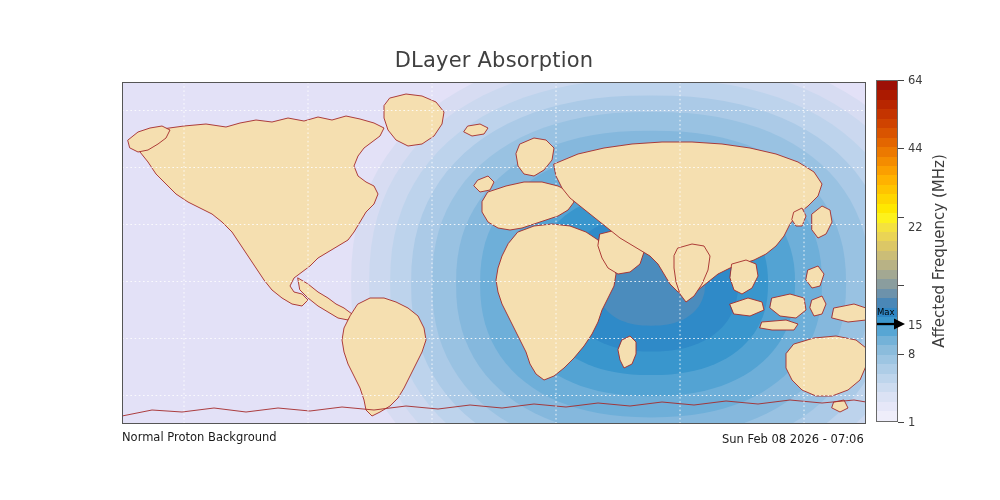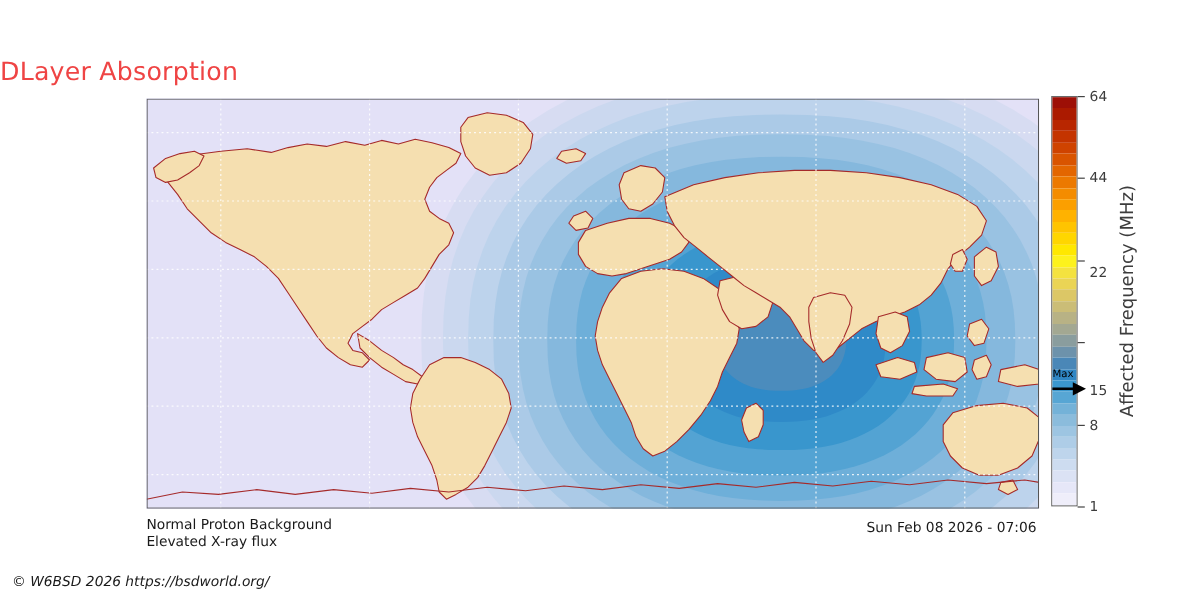--- a/index.html
+++ b/index.html
@@ -5,22 +5,22 @@
   html,body{margin:0;padding:0;}
   body{
     width:1000px;height:500px;background:#ffffff;overflow:hidden;
     font-family:"DejaVu Sans","Liberation Sans",sans-serif;
     position:relative;
   }
   #root{position:absolute;inset:0;}
 
   
   .title{
-    position:absolute;left:0;top:48px;width:988px;text-align:left;
-    font-size:21px;color:#ef4444;font-weight:400;letter-spacing:.2px;
+    position:absolute;left:0;top:48px;width:988px;text-align:center;
+    font-size:21px;color:#404040;font-weight:400;letter-spacing:.2px;
   }
 
   
   .map-frame{
     position:absolute;left:122px;top:82px;width:744px;height:342px;
     overflow:hidden;background:#e3e1f7;
   }
   .map-frame svg{display:block;width:744px;height:342px;}
 
   
@@ -282,18 +282,16 @@
   <div class="max-marker">
     <div class="mx-txt">Max</div>
     <svg width="30" height="14" viewBox="0 0 30 14">
       <line x1="1" y1="7" x2="20" y2="7" stroke="#000" stroke-width="2.2"></line>
       <polygon points="18,1.5 29,7 18,12.5" fill="#000"></polygon>
     </svg>
   </div>
 
   <div class="note-left">
     <div>Normal Proton Background</div>
-    <div>Elevated X-ray flux</div>
   </div>
   <div class="note-right">Sun Feb 08 2026 - 07:06</div>
-  <div class="copyright">© W6BSD 2026 https://bsdworld.org/</div>
 
 </div>
 
 </body></html>

